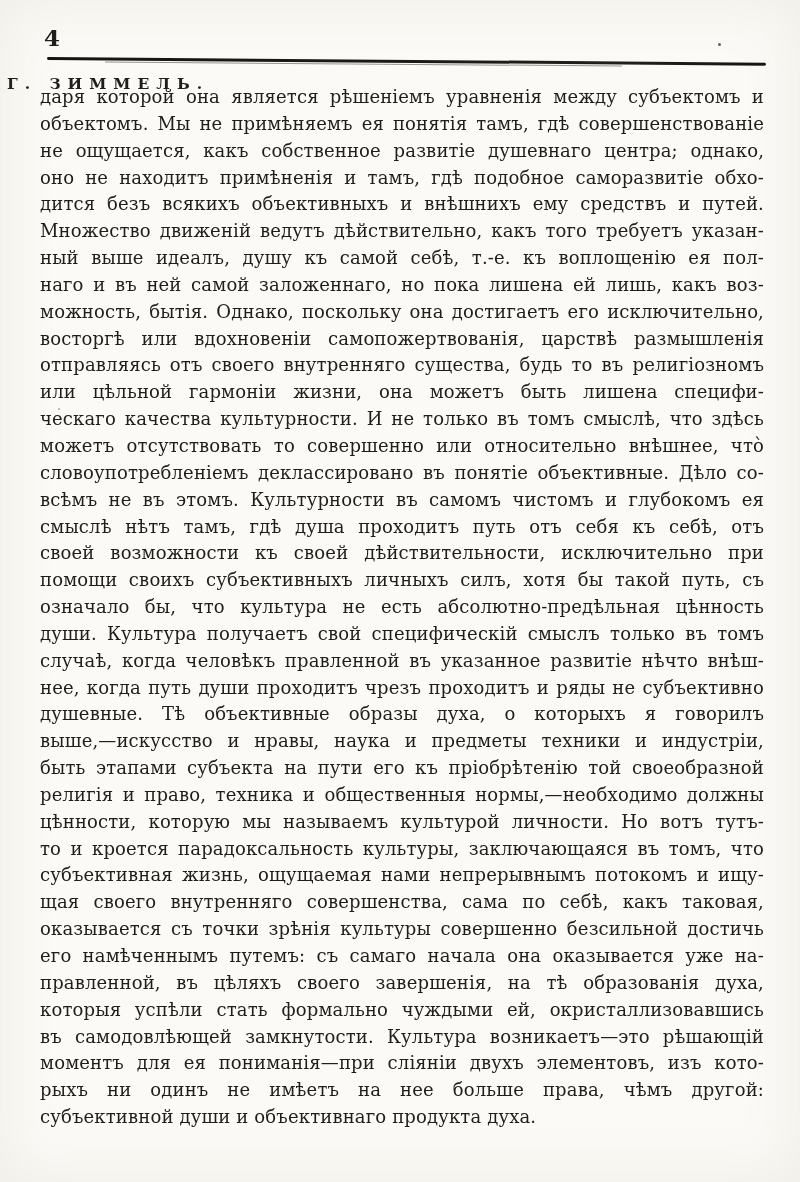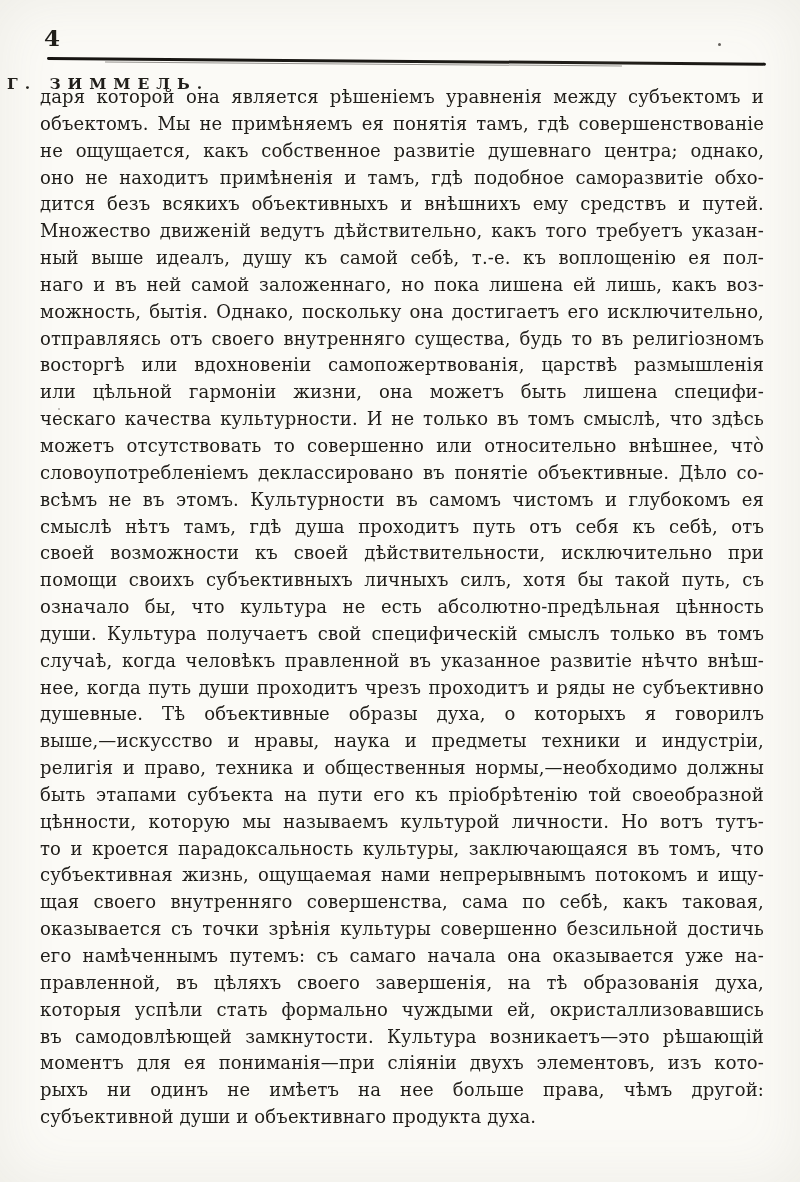--- a/index.html
+++ b/index.html
@@ -117,38 +117,38 @@
   <main class="text-block">
       <div class="text-line">даря которой она является рѣшеніемъ уравненія между субъектомъ и</div>
       <div class="text-line">объектомъ. Мы не примѣняемъ ея понятія тамъ, гдѣ совершенствованіе</div>
       <div class="text-line">не ощущается, какъ собственное развитіе душевнаго центра; однако,</div>
       <div class="text-line">оно не находитъ примѣненія и тамъ, гдѣ подобное саморазвитіе обхо-</div>
       <div class="text-line">дится безъ всякихъ объективныхъ и внѣшнихъ ему средствъ и путей.</div>
       <div class="text-line">Множество движеній ведутъ дѣйствительно, какъ того требуетъ указан-</div>
       <div class="text-line">ный выше идеалъ, душу къ самой себѣ, т.-е. къ воплощенію ея пол-</div>
       <div class="text-line">наго и въ ней самой заложеннаго, но пока лишена ей лишь, какъ воз-</div>
       <div class="text-line">можность, бытія. Однако, поскольку она достигаетъ его исключительно,</div>
+      <div class="text-line">восторгѣ или вдохновеніи самопожертвованія, царствѣ размышленія</div>
       <div class="text-line">отправляясь отъ своего внутренняго существа, будь то въ религіозномъ</div>
-      <div class="text-line">восторгѣ или вдохновеніи самопожертвованія, царствѣ размышленія</div>
       <div class="text-line">или цѣльной гармоніи жизни, она можетъ быть лишена специфи-</div>
       <div class="text-line">ческаго качества культурности. И не только въ томъ смыслѣ, что здѣсь</div>
       <div class="text-line">можетъ отсутствовать то совершенно или относительно внѣшнее, что̀</div>
       <div class="text-line">словоупотребленіемъ деклассировано въ понятіе объективные. Дѣло со-</div>
       <div class="text-line">всѣмъ не въ этомъ. Культурности въ самомъ чистомъ и глубокомъ ея</div>
       <div class="text-line">смыслѣ нѣтъ тамъ, гдѣ душа проходитъ путь отъ себя къ себѣ, отъ</div>
       <div class="text-line">своей возможности къ своей дѣйствительности, исключительно при</div>
       <div class="text-line">помощи своихъ субъективныхъ личныхъ силъ, хотя бы такой путь, съ</div>
       <div class="text-line">означало бы, что культура не есть абсолютно-предѣльная цѣнность</div>
       <div class="text-line">души. Культура получаетъ свой специфическій смыслъ только въ томъ</div>
       <div class="text-line">случаѣ, когда человѣкъ правленной въ указанное развитіе нѣчто внѣш-</div>
       <div class="text-line">нее, когда путь души проходитъ чрезъ проходитъ и ряды не субъективно</div>
       <div class="text-line">душевные. Тѣ объективные образы духа, о которыхъ я говорилъ</div>
       <div class="text-line">выше,—искусство и нравы, наука и предметы техники и индустріи,</div>
+      <div class="text-line">быть этапами субъекта на пути его къ пріобрѣтенію той своеобразной</div>
       <div class="text-line">религія и право, техника и общественныя нормы,—необходимо должны</div>
-      <div class="text-line">быть этапами субъекта на пути его къ пріобрѣтенію той своеобразной</div>
       <div class="text-line">цѣнности, которую мы называемъ культурой личности. Но вотъ тутъ-</div>
       <div class="text-line">то и кроется парадоксальность культуры, заключающаяся въ томъ, что</div>
       <div class="text-line">субъективная жизнь, ощущаемая нами непрерывнымъ потокомъ и ищу-</div>
       <div class="text-line">щая своего внутренняго совершенства, сама по себѣ, какъ таковая,</div>
       <div class="text-line">оказывается съ точки зрѣнія культуры совершенно безсильной достичь</div>
       <div class="text-line">его намѣченнымъ путемъ: съ самаго начала она оказывается уже на-</div>
       <div class="text-line">правленной, въ цѣляхъ своего завершенія, на тѣ образованія духа,</div>
       <div class="text-line">которыя успѣли стать формально чуждыми ей, окристаллизовавшись</div>
       <div class="text-line">въ самодовлѣющей замкнутости. Культура возникаетъ—это рѣшающій</div>
       <div class="text-line">моментъ для ея пониманія—при сліяніи двухъ элементовъ, изъ кото-</div>

